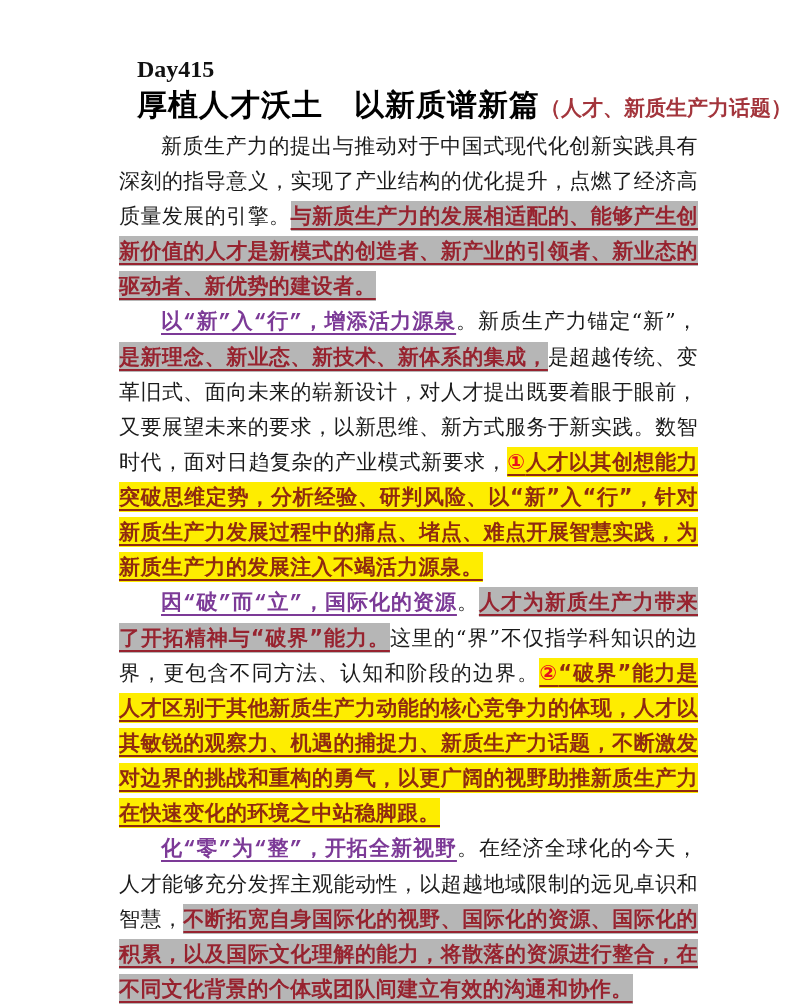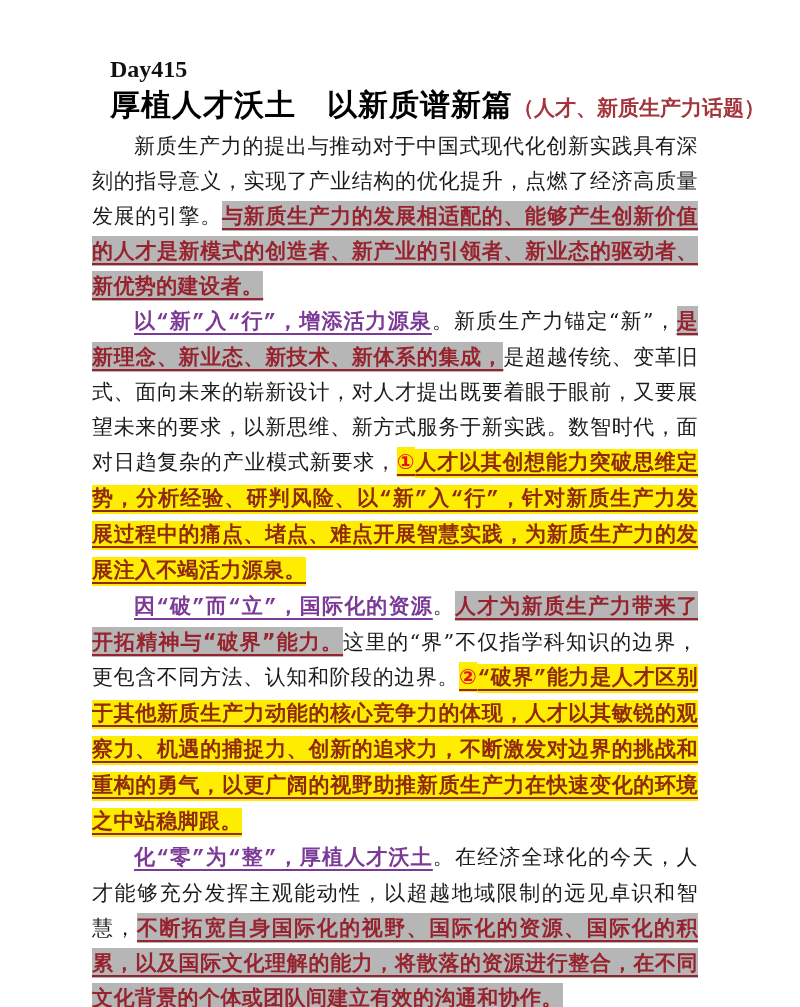--- a/index.html
+++ b/index.html
@@ -16,21 +16,21 @@
   body{
     width:800px;height:1007px;
     background:#ffffff;
     overflow:hidden;
     font-family:"DejaVu Serif","Liberation Serif",serif;
     color:var(--ink);
   }
   .page{
     box-sizing:border-box;
     width:800px;height:1007px;
-    padding:56px 102px 20px 92px;
+    padding:56px 102px 20px 119px;
   }
   .day-label{
     margin:0 0 2px 18px;
     font-family:"Liberation Serif","DejaVu Serif",serif;
     font-size:24px;font-weight:bold;color:#111;
     line-height:1.15;
   }
   .main-title{
     margin:0 0 6px 18px;
     font-family:"DejaVu Sans","Liberation Sans",sans-serif;
@@ -73,21 +73,20 @@
     background:var(--gray-bg);
     color:var(--maroon);
     text-decoration-color:var(--maroon);
     padding:3px 0;
   }
   .seg-yellow{
     background:var(--yellow-bg);
     color:var(--brownred);
     text-decoration-color:var(--brownred);
     padding:3px 0;
-    font-family:Liberation Mono, monospace;
   }
   .seg-num{
     background:var(--yellow-bg);
     color:var(--numred);
     text-decoration-color:var(--brownred);
     padding:3px 0;
   }
   .seg-purple{
     color:var(--purple);
     text-decoration-color:var(--purple);
@@ -97,16 +96,16 @@
 </style>
 </head>
 <body>
 
 <div class="page">
   <div class="day-label">Day415</div>
   <h1 class="main-title"><span>厚植人才沃土　以新质谱新篇</span><span class="title-tag">（人才、新质生产力话题）</span></h1>
   <div class="article">
       <p><span class="seg-body">新质生产力的提出与推动对于中国式现代化创新实践具有深刻的指导意义，实现了产业结构的优化提升，点燃了经济高质量发展的引擎。</span><span class="seg-gray">与新质生产力的发展相适配的、能够产生创新价值的人才是新模式的创造者、新产业的引领者、新业态的驱动者、新优势的建设者。</span></p>
       <p><span class="seg-purple">以“新”入“行”，增添活力源泉</span><span class="seg-body">。新质生产力锚定“新”，</span><span class="seg-gray">是新理念、新业态、新技术、新体系的集成，</span><span class="seg-body">是超越传统、变革旧式、面向未来的崭新设计，对人才提出既要着眼于眼前，又要展望未来的要求，以新思维、新方式服务于新实践。数智时代，面对日趋复杂的产业模式新要求，</span><span class="seg-num">①</span><span class="seg-yellow">人才以其创想能力突破思维定势，分析经验、研判风险、以“新”入“行”，针对新质生产力发展过程中的痛点、堵点、难点开展智慧实践，为新质生产力的发展注入不竭活力源泉。</span></p>
-      <p><span class="seg-purple">因“破”而“立”，国际化的资源</span><span class="seg-body">。</span><span class="seg-gray">人才为新质生产力带来了开拓精神与“破界”能力。</span><span class="seg-body">这里的“界”不仅指学科知识的边界，更包含不同方法、认知和阶段的边界。</span><span class="seg-num">②</span><span class="seg-yellow">“破界”能力是人才区别于其他新质生产力动能的核心竞争力的体现，人才以其敏锐的观察力、机遇的捕捉力、创新的追求力，不断激发对边界的挑战和重构的勇气，以更广阔的视野助推新质生产力在快速变化的环境之中站稳脚跟。</span></p>
-      <p><span class="seg-purple">化“零”为“整”，厚植人才沃土</span><span class="seg-body">。在经济全球化的今天，人才能够充分发挥主观能动性，以超越地域限制的远见卓识和智慧，</span><span class="seg-gray">不断拓宽自身国际化的视野、国际化的资源、国际化的积累，以及国际文化理解的能力，将散落的资源进行整合，在不同文化背景的个体或团队间建立有效的沟通和协作。</span></p>
+      <p><span class="seg-purple">因“破”而“立”，国际化的资源</span><span class="seg-body">。</span><span class="seg-gray">人才为新质生产力带来了开拓精神与“破界”能力。</span><span class="seg-body">这里的“界”不仅指学科知识的边界，更包含不同方法、认知和阶段的边界。</span><span class="seg-num">②</span><span class="seg-yellow">“破界”能力是人才区别于其他新质生产力动能的核心竞争力的体现，人才以其敏锐的观察力、机遇的捕捉力、新质生产力话题，不断激发对边界的挑战和重构的勇气，以更广阔的视野助推新质生产力在快速变化的环境之中站稳脚跟。</span></p>
+      <p><span class="seg-purple">化“零”为“整”，开拓全新视野</span><span class="seg-body">。在经济全球化的今天，人才能够充分发挥主观能动性，以超越地域限制的远见卓识和智慧，</span><span class="seg-gray">不断拓宽自身国际化的视野、国际化的资源、国际化的积累，以及国际文化理解的能力，将散落的资源进行整合，在不同文化背景的个体或团队间建立有效的沟通和协作。</span></p>
     </div>
 </div>
 
 </body></html>

